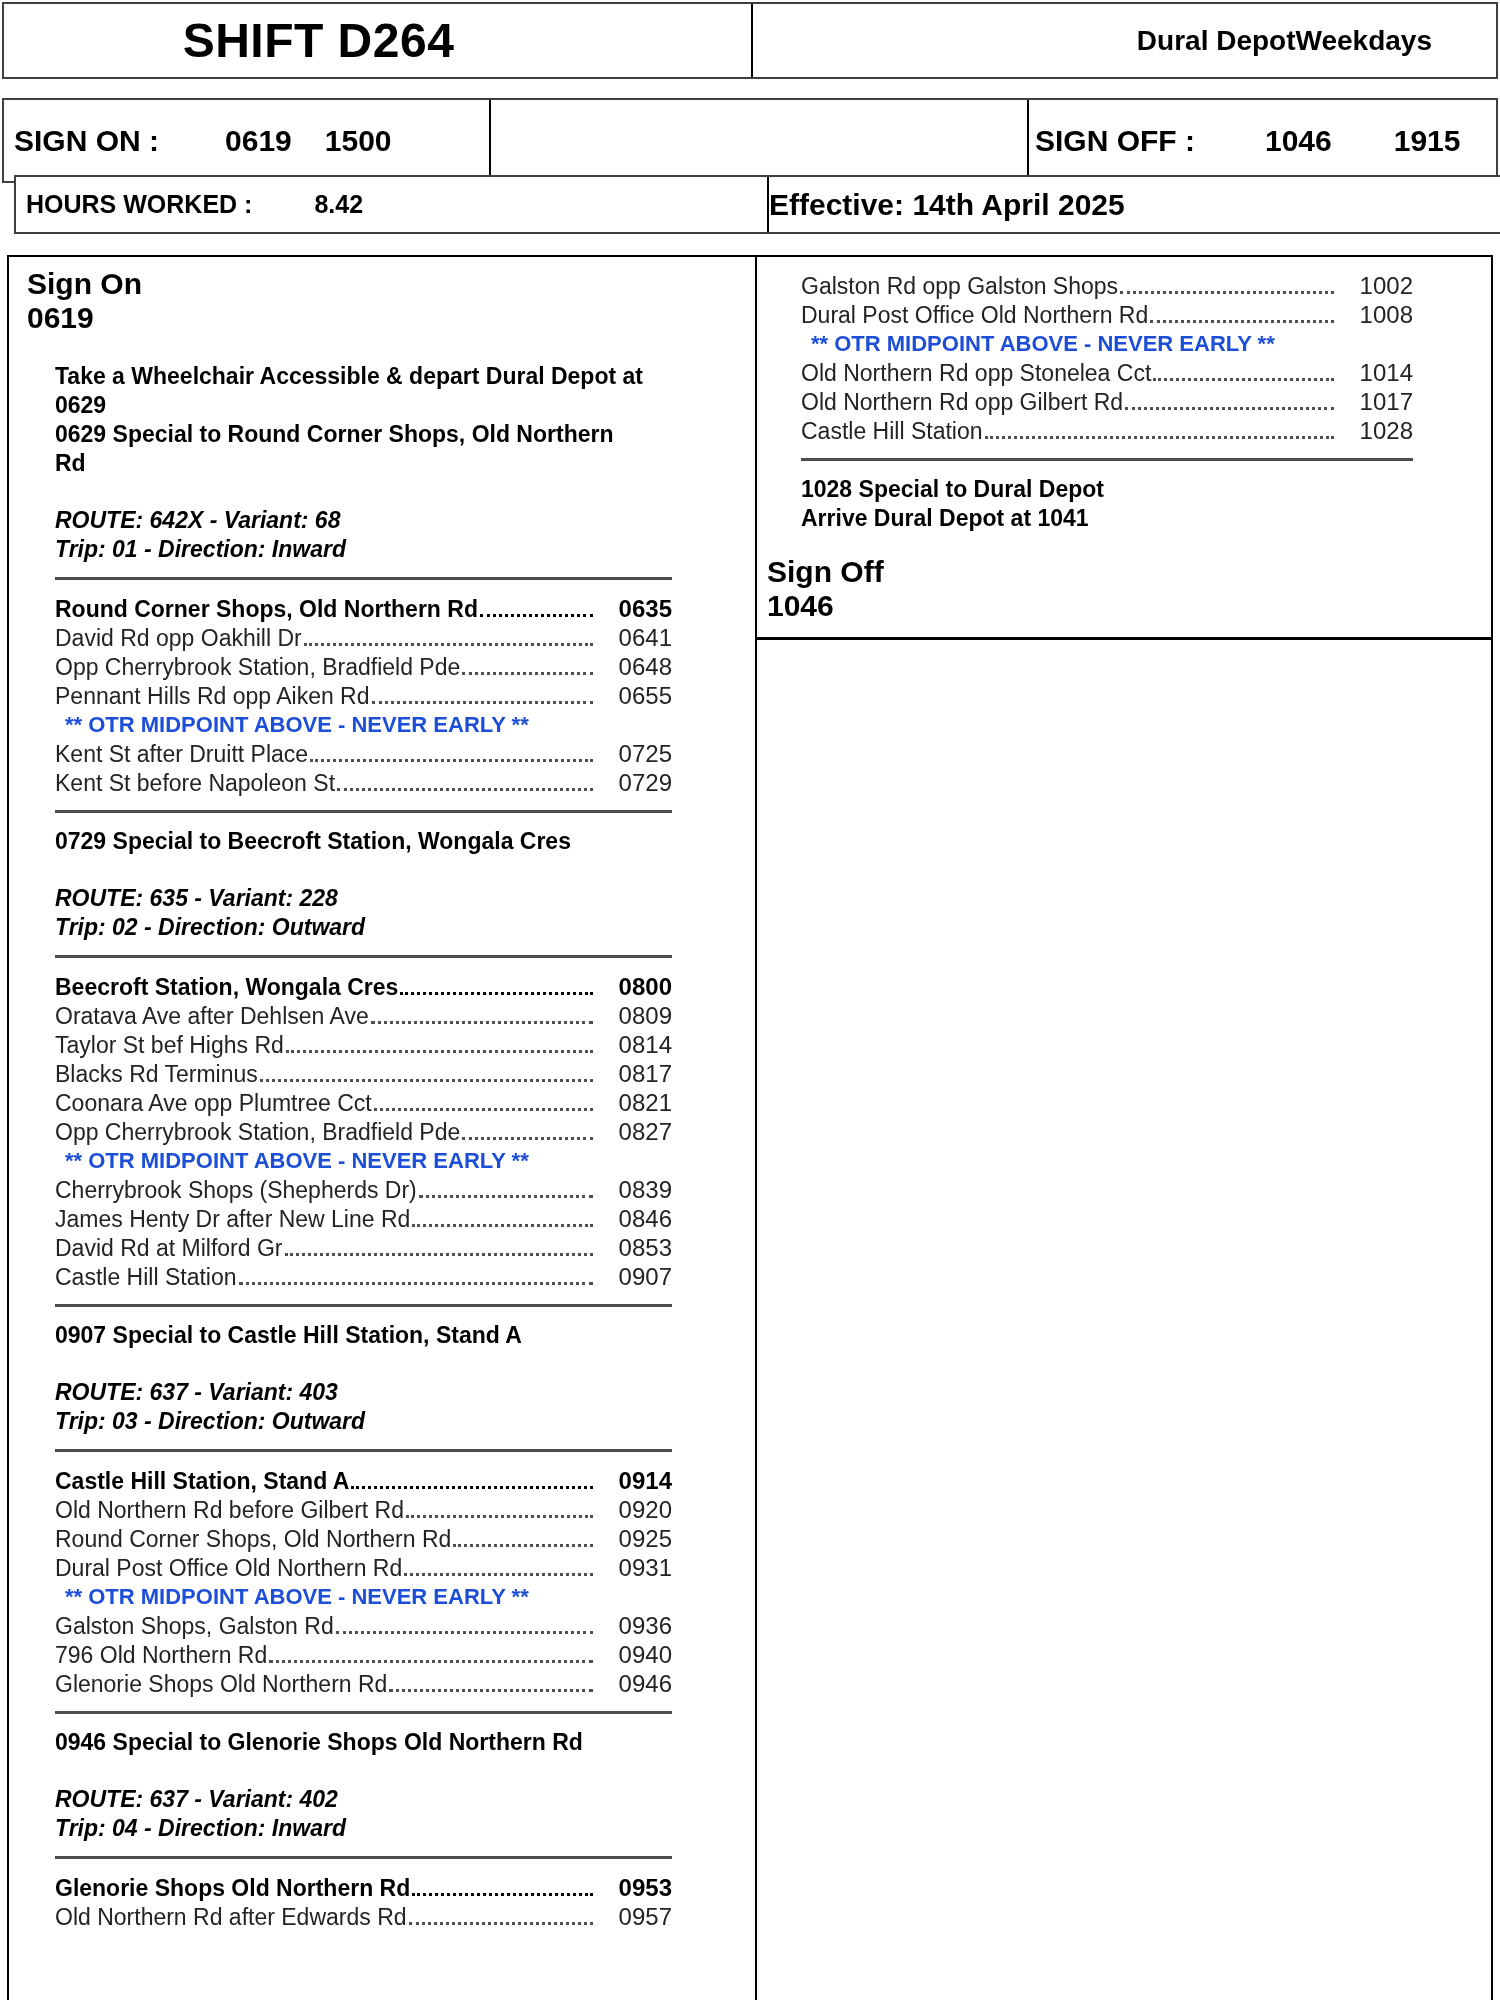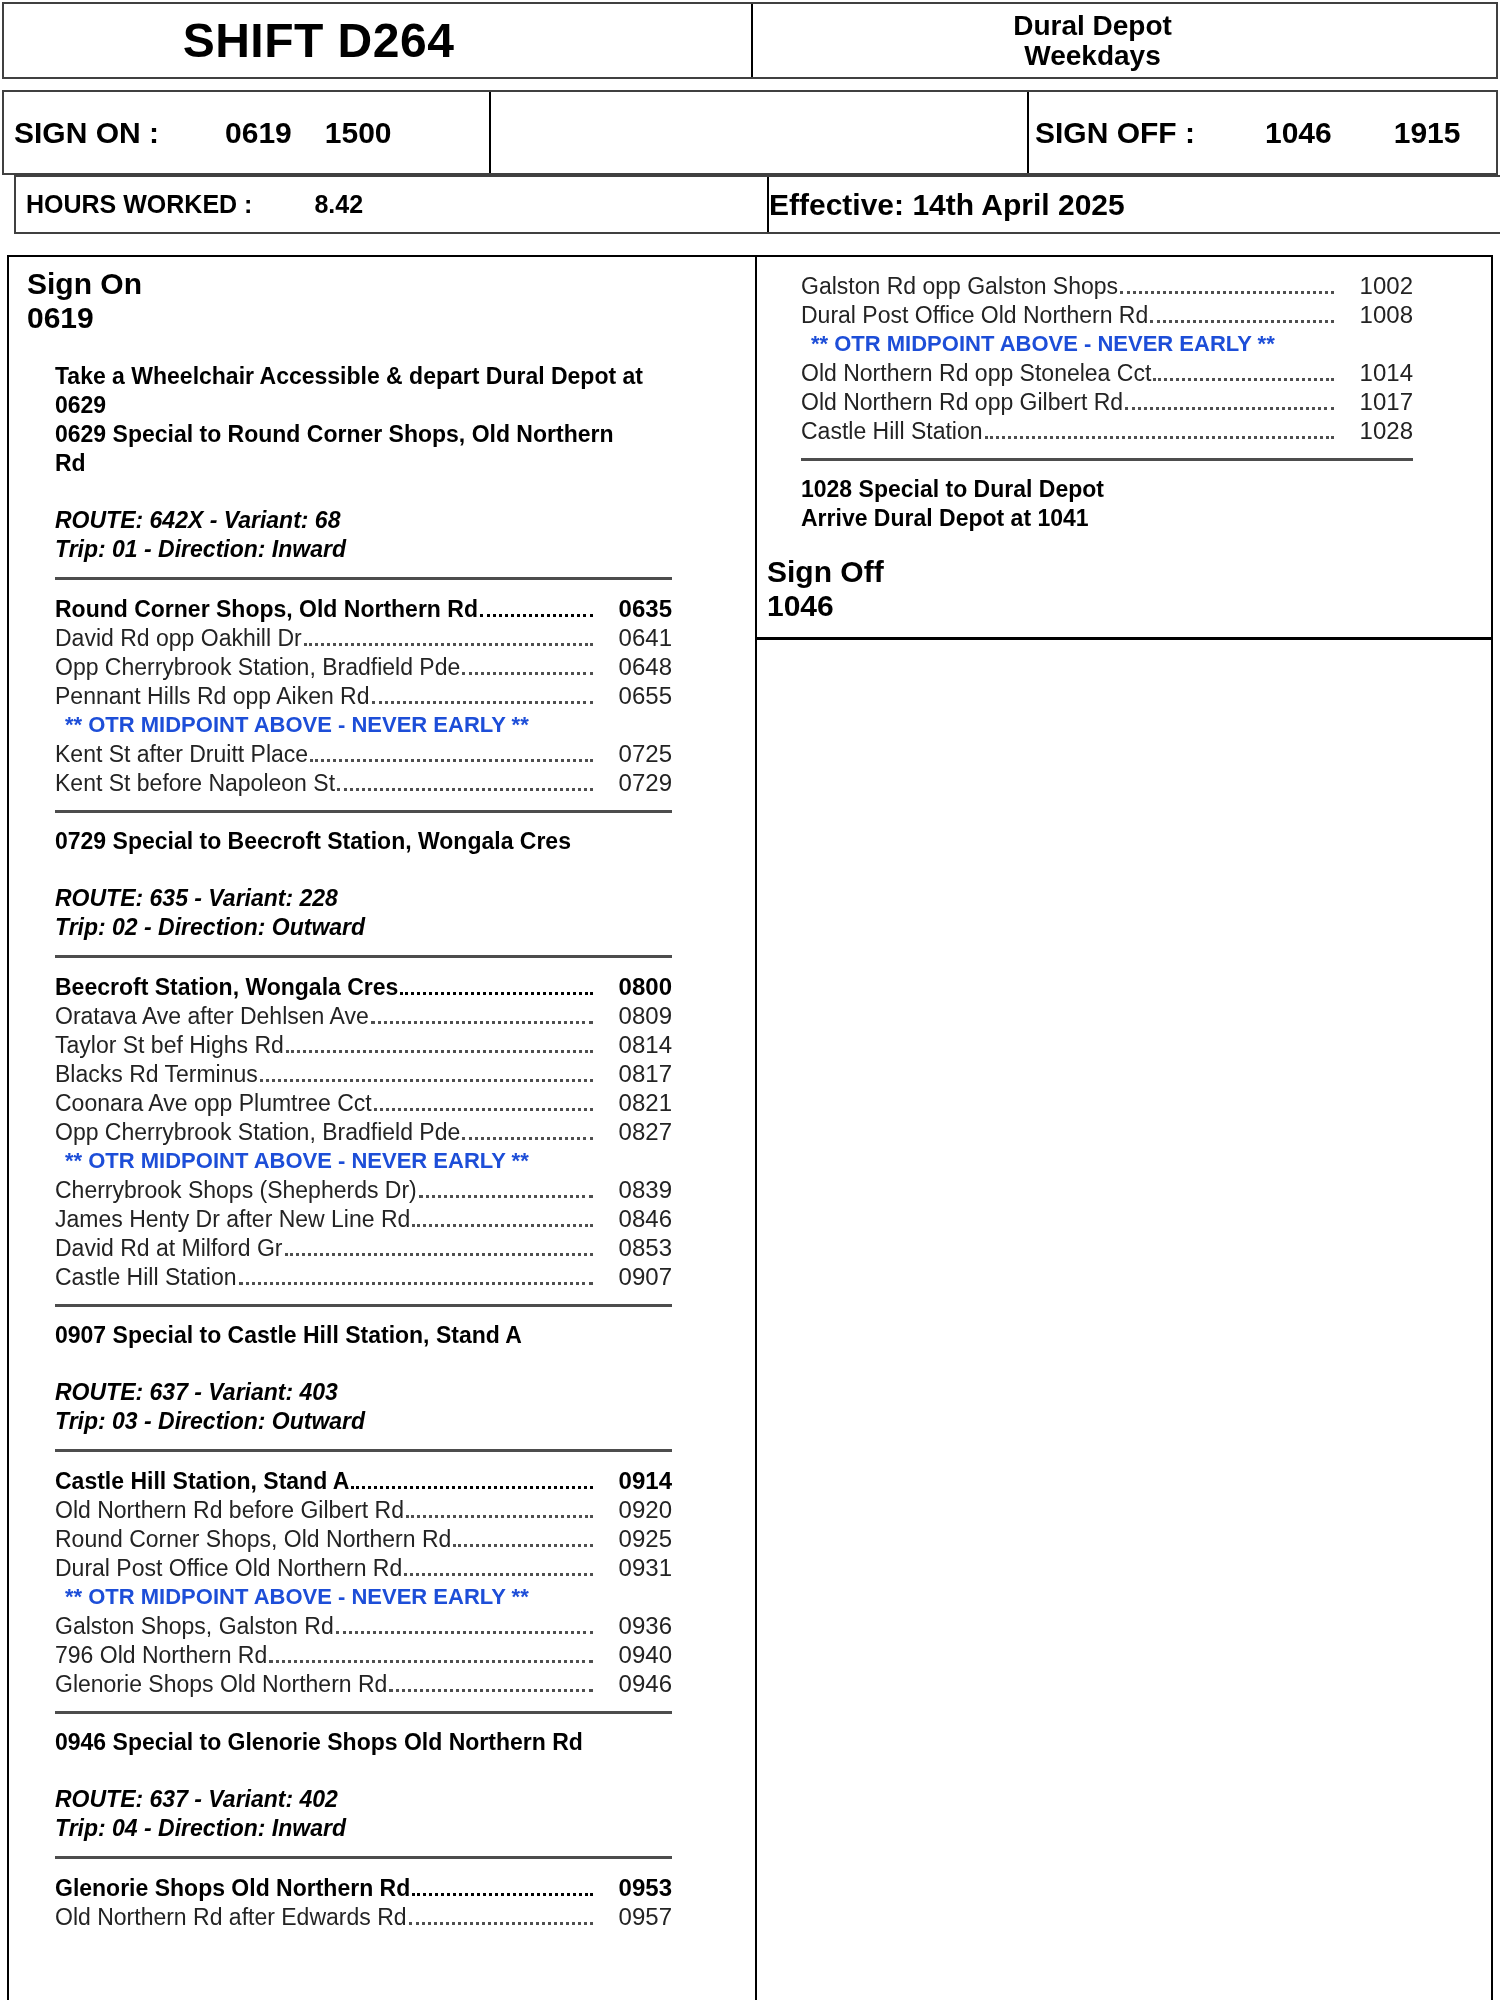--- a/index.html
+++ b/index.html
@@ -3,27 +3,27 @@
 <meta charset="utf-8">
 <style>
   html,body{margin:0;padding:0;background:#ffffff;}
   body{width:1500px;height:2000px;overflow:hidden;
        font-family:"Liberation Sans","DejaVu Sans",sans-serif;color:#000;}
   .page{position:relative;width:1500px;height:2000px;background:#fff;}
 
   
   .hdr{position:absolute;box-sizing:border-box;border:2px solid #404040;display:flex;background:#fff;}
   .hdr-row1{left:2px;top:2px;width:1496px;height:77px;}
-  .hdr-row2{left:2px;top:90px;width:1496px;height:85px;}
+  .hdr-row2{left:2px;top:98px;width:1496px;height:85px;}
   .hdr-row3{left:14px;top:175px;width:1496px;height:59px;}
   .cell{box-sizing:border-box;display:flex;align-items:center;}
   .cell.divider{border-right:2px solid #000;}
   .shift-cell{width:749px;justify-content:center;padding-right:118px;}
   .shift-title{font-size:48px;font-weight:700;letter-spacing:0.5px;}
-  .depot-cell{flex:1;flex-direction:column;justify-content:center;padding-right:64px;}
+  .depot-cell{flex:1;justify-content:flex-end;padding-right:64px;}
   .depot-line{font-size:28px;font-weight:700;line-height:30px;text-align:center;}
   .signon-cell{width:487px;padding-left:10px;}
   .mid-cell{width:538px;}
   .signoff-cell{flex:1;padding-left:6px;}
   .hdr-label{font-size:30px;font-weight:700;white-space:nowrap;}
   .hdr-time{font-size:30px;font-weight:700;white-space:nowrap;}
   .t1{margin-left:66px;} .t2{margin-left:33px;}
   .t3{margin-left:70px;} .t4{margin-left:62px;}
   .hours-cell{width:753px;padding-left:10px;}
   .hours-label{font-size:25px;font-weight:700;}

